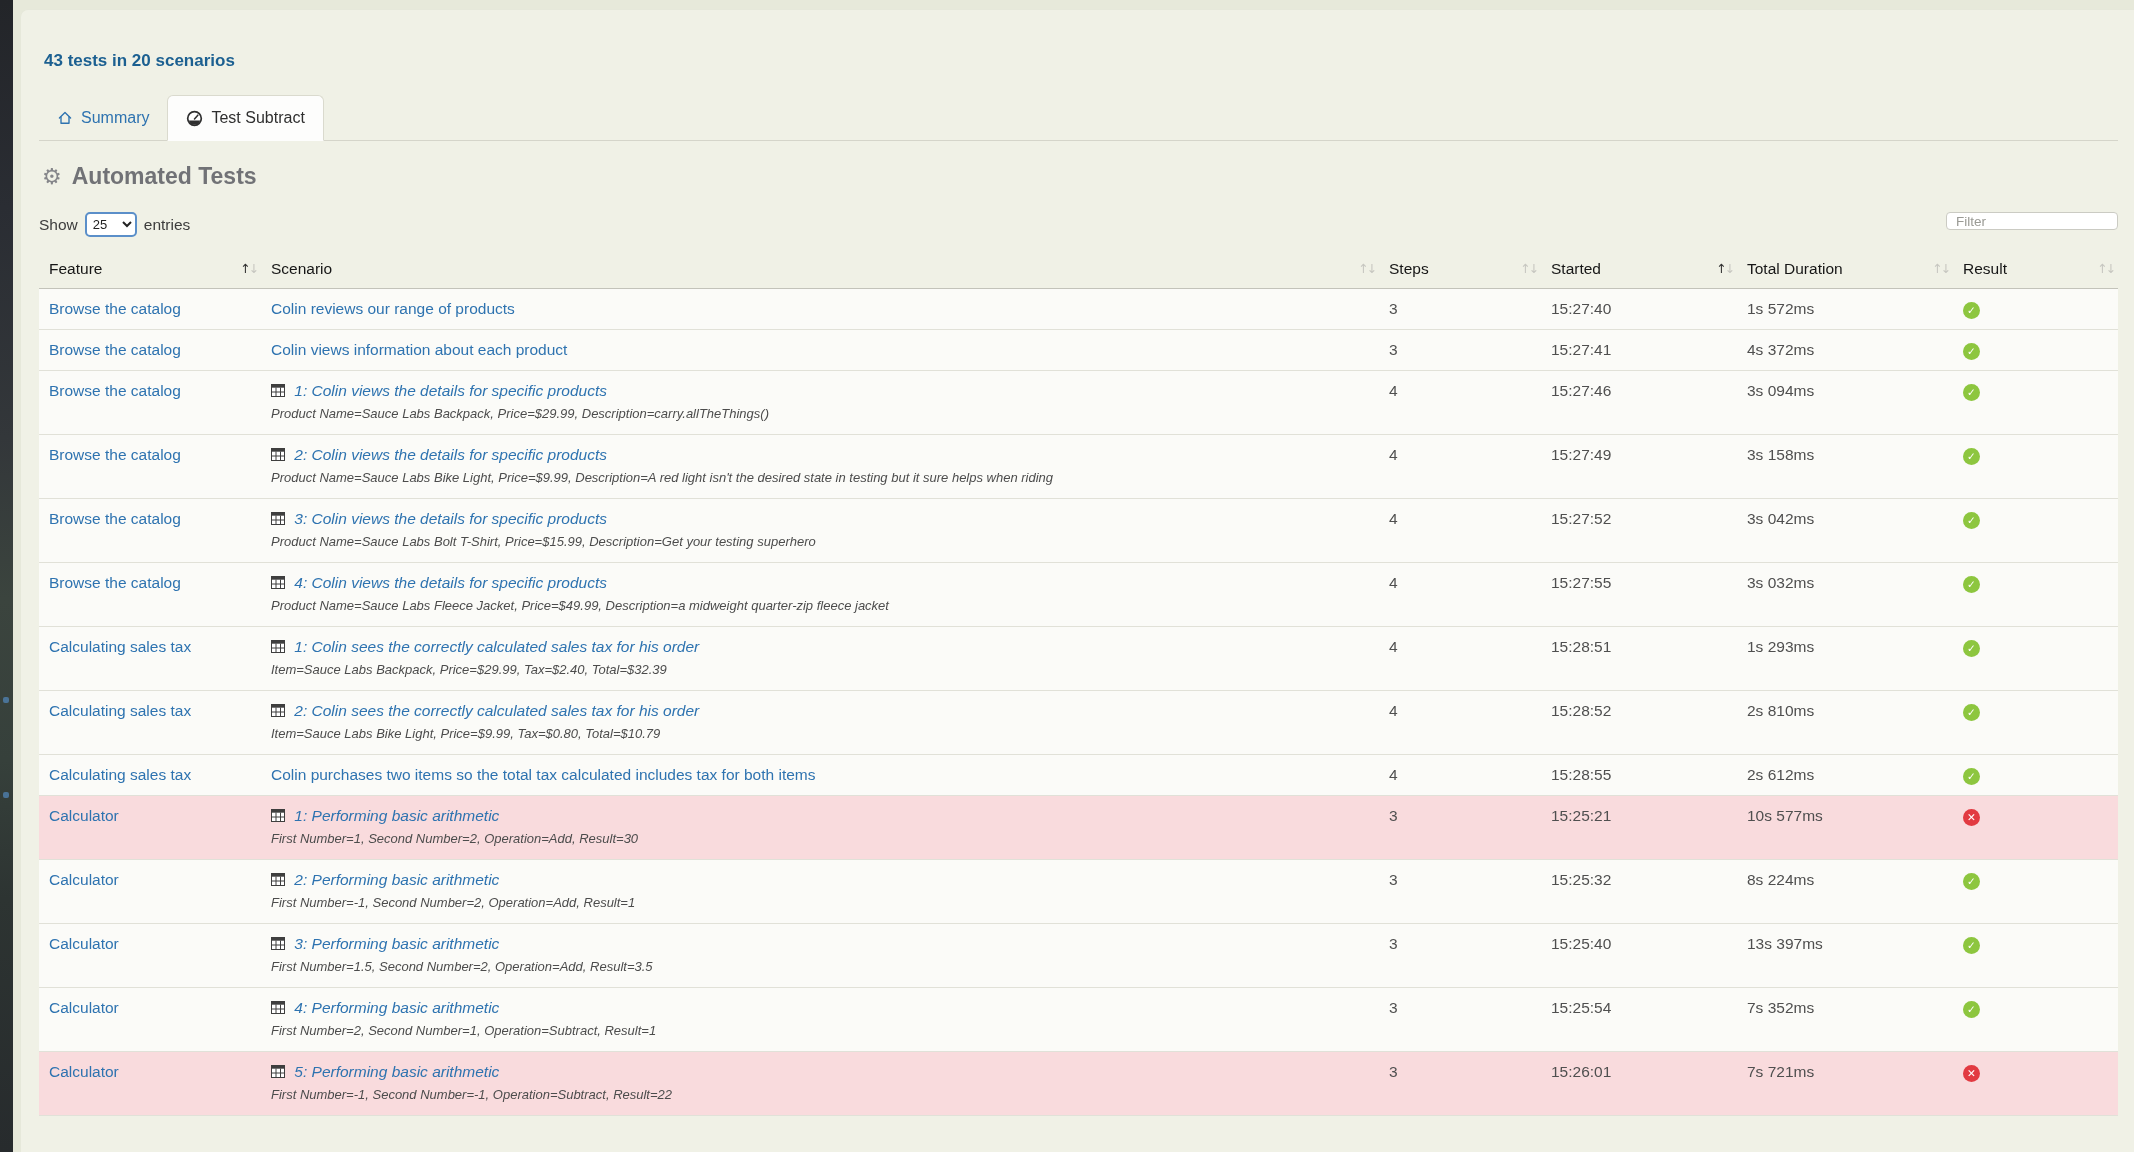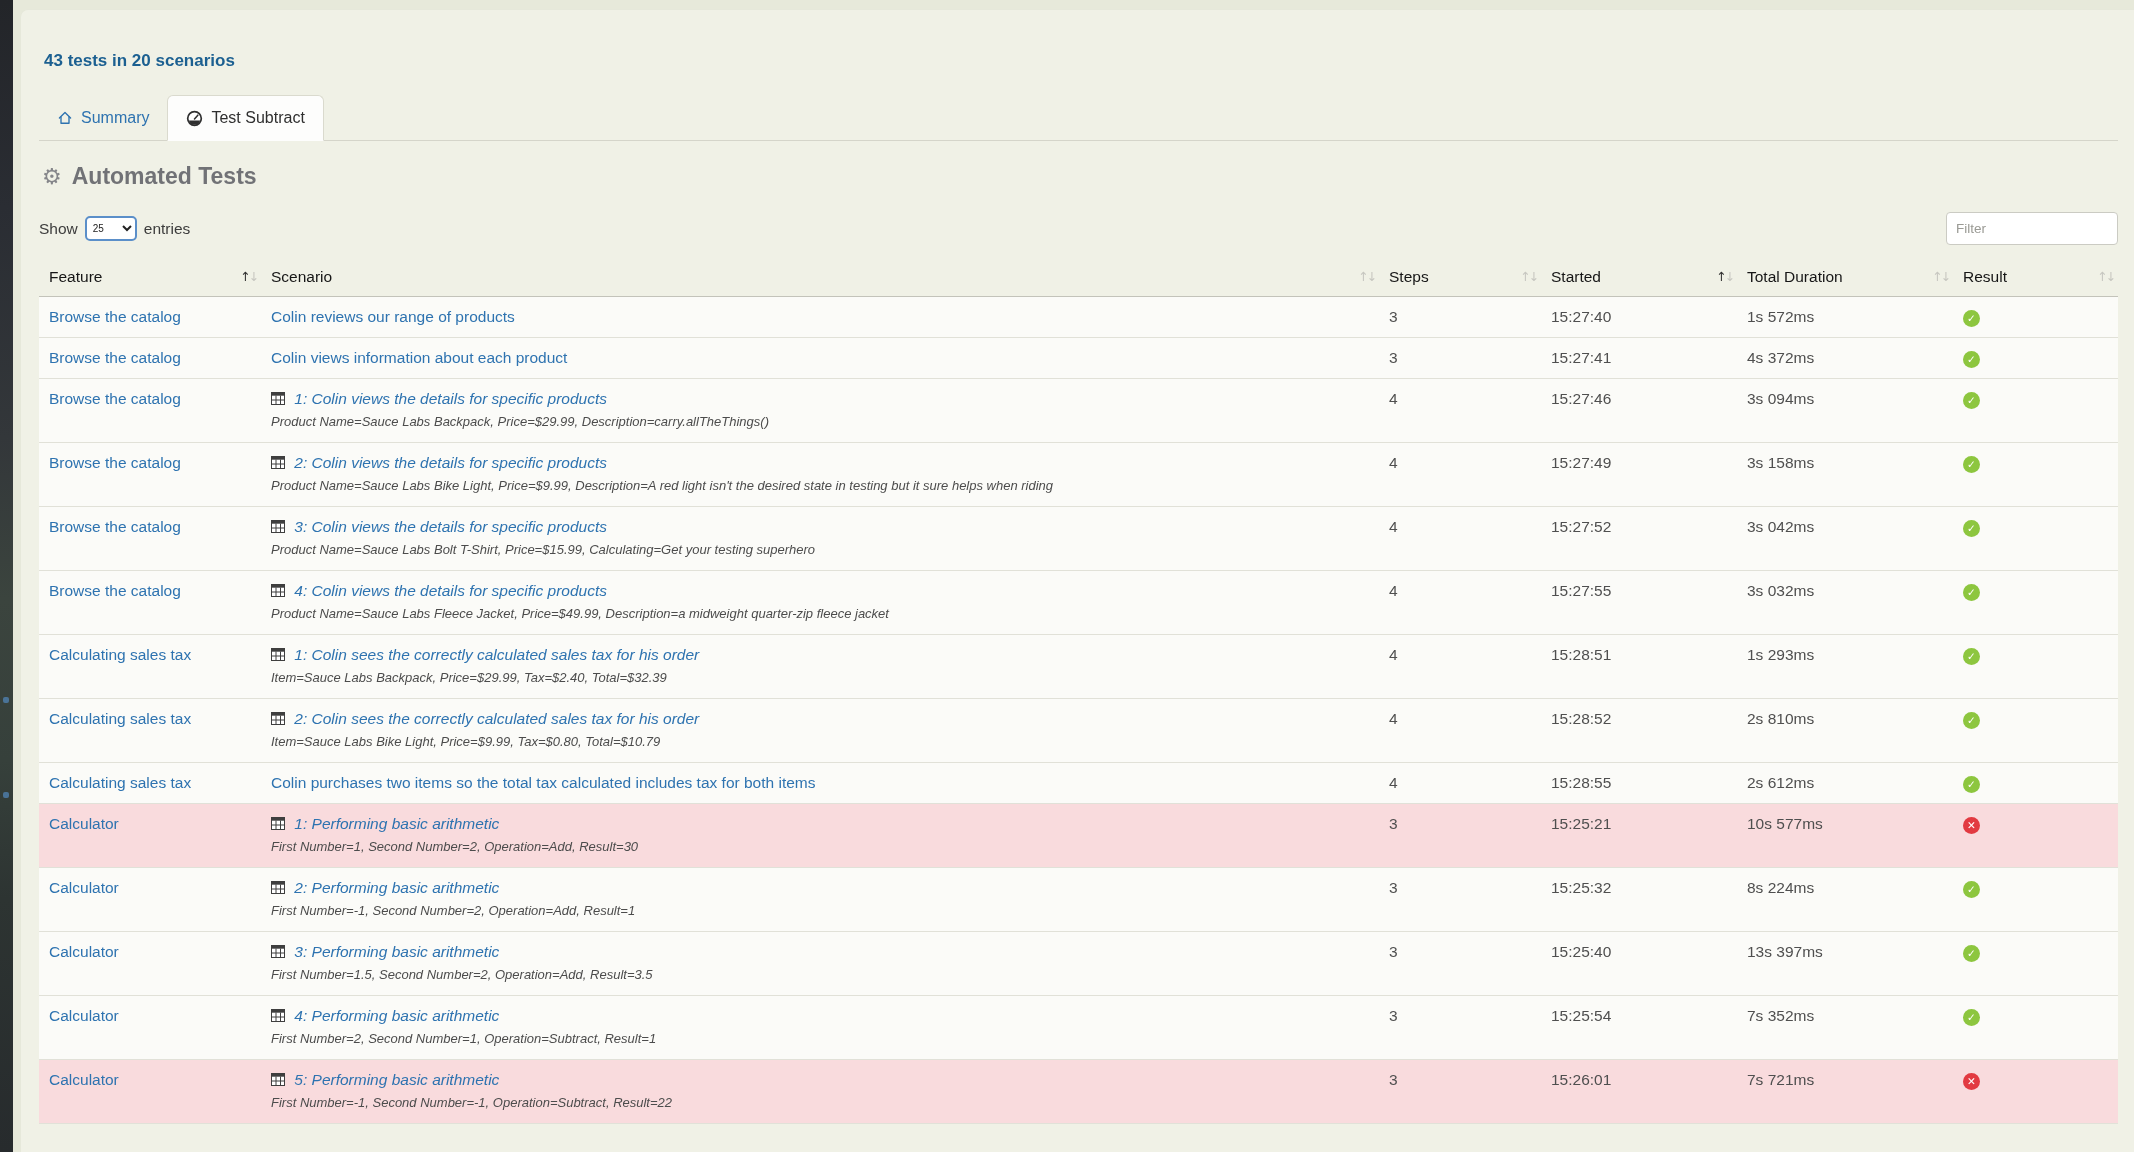--- a/index.html
+++ b/index.html
@@ -48,24 +48,24 @@
     font-size:23px;font-weight:bold;color:#717276;
   }
   .gear{font-size:22px;font-weight:normal;color:#85868a;line-height:1;font-family:"DejaVu Sans",sans-serif;}
   
   .controls{
     display:flex;justify-content:space-between;margin-top:22px;
   }
   .show-entries{display:flex;align-items:center;gap:7px;font-size:15.5px;color:#3c3c3c;}
   .page-size{
     width:52px;height:25px;border:2px solid #5b8fc9;border-radius:5px;background:#fff;
-    font-size:10px;color:#222;padding:0 2px;font-family:inherit;
+    font-size:13px;color:#222;padding:0 2px;font-family:inherit;
   }
   .filter-input{
-    width:172px;height:33px;border:1px solid #cbcbc3;border-radius:4px;background:#fff;
+    width:172px;height:18px;border:1px solid #cbcbc3;border-radius:4px;background:#fff;
     padding:0 9px;font-size:13.5px;color:#333;box-sizing:border-box;font-family:inherit;outline:none;
   }
   .filter-input::placeholder{color:#9a9a94;}
   
   table{width:100%;border-collapse:collapse;table-layout:fixed;margin-top:15px;}
   col.c1{width:222px;} col.c2{width:1118px;} col.c3{width:162px;}
   col.c4{width:196px;} col.c5{width:216px;}
   thead th{
     text-align:left;font-weight:400;font-size:15.5px;color:#161616;
     padding:8px 26px 10px 10px;border-bottom:1px solid #c3c3ba;position:relative;
@@ -281,21 +281,21 @@
           <svg viewBox="0 0 14 13" width="14" height="13">
             <rect x="0.5" y="0.5" width="13" height="12" fill="#fff" stroke="#3f3f3f"></rect>
             <rect x="0.5" y="0.5" width="13" height="3.2" fill="#3f3f3f"></rect>
             <line x1="5" y1="3.5" x2="5" y2="12.5" stroke="#3f3f3f"></line>
             <line x1="9.5" y1="3.5" x2="9.5" y2="12.5" stroke="#3f3f3f"></line>
             <line x1="0.5" y1="8" x2="13.5" y2="8" stroke="#3f3f3f"></line>
           </svg>
         </span>
         <a href="#" class="link example">3: Colin views the details for specific products</a>
       </div>
-      <div class="subtitle">Product Name=Sauce Labs Bolt T-Shirt, Price=$15.99, Calculating=Get your testing superhero</div>
+      <div class="subtitle">Product Name=Sauce Labs Bolt T-Shirt, Price=$15.99, Description=Get your testing superhero</div>
     </td>
     <td>4</td>
     <td>15:27:52</td>
     <td>3s 042ms</td>
     <td>
       <span class="badge pass"></span>
     </td>
   </tr>
         <tr>
     <td>

